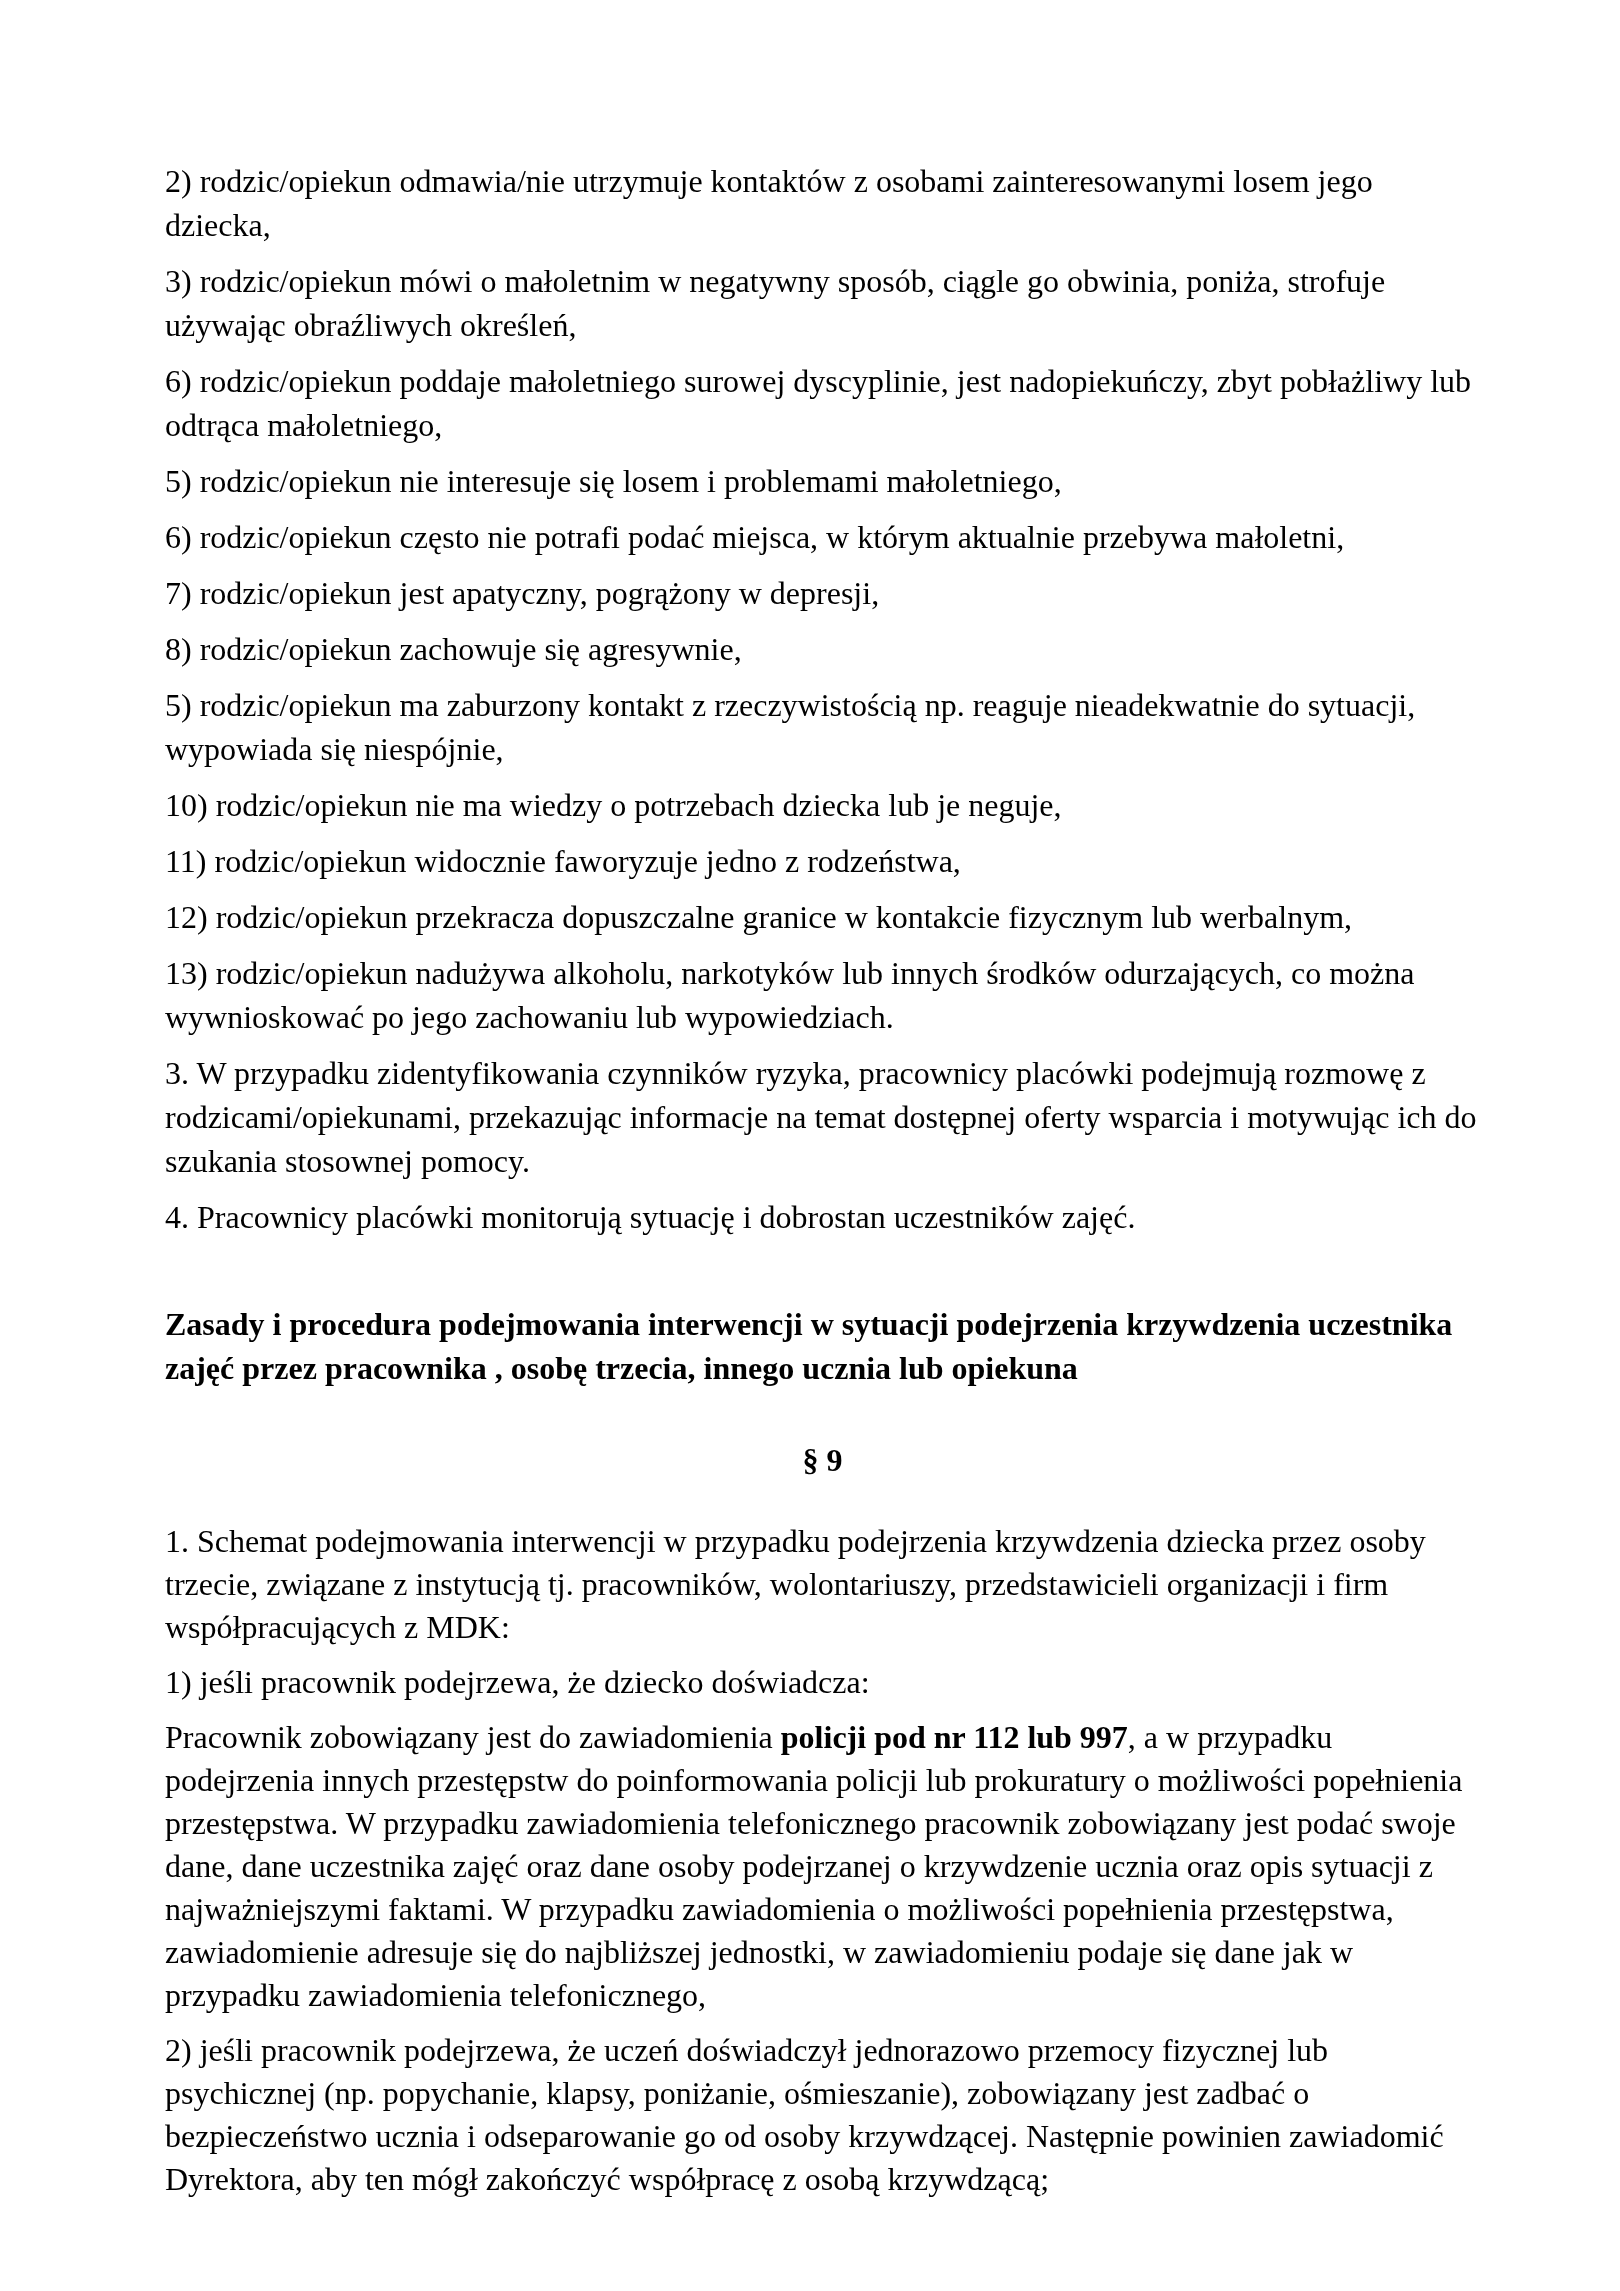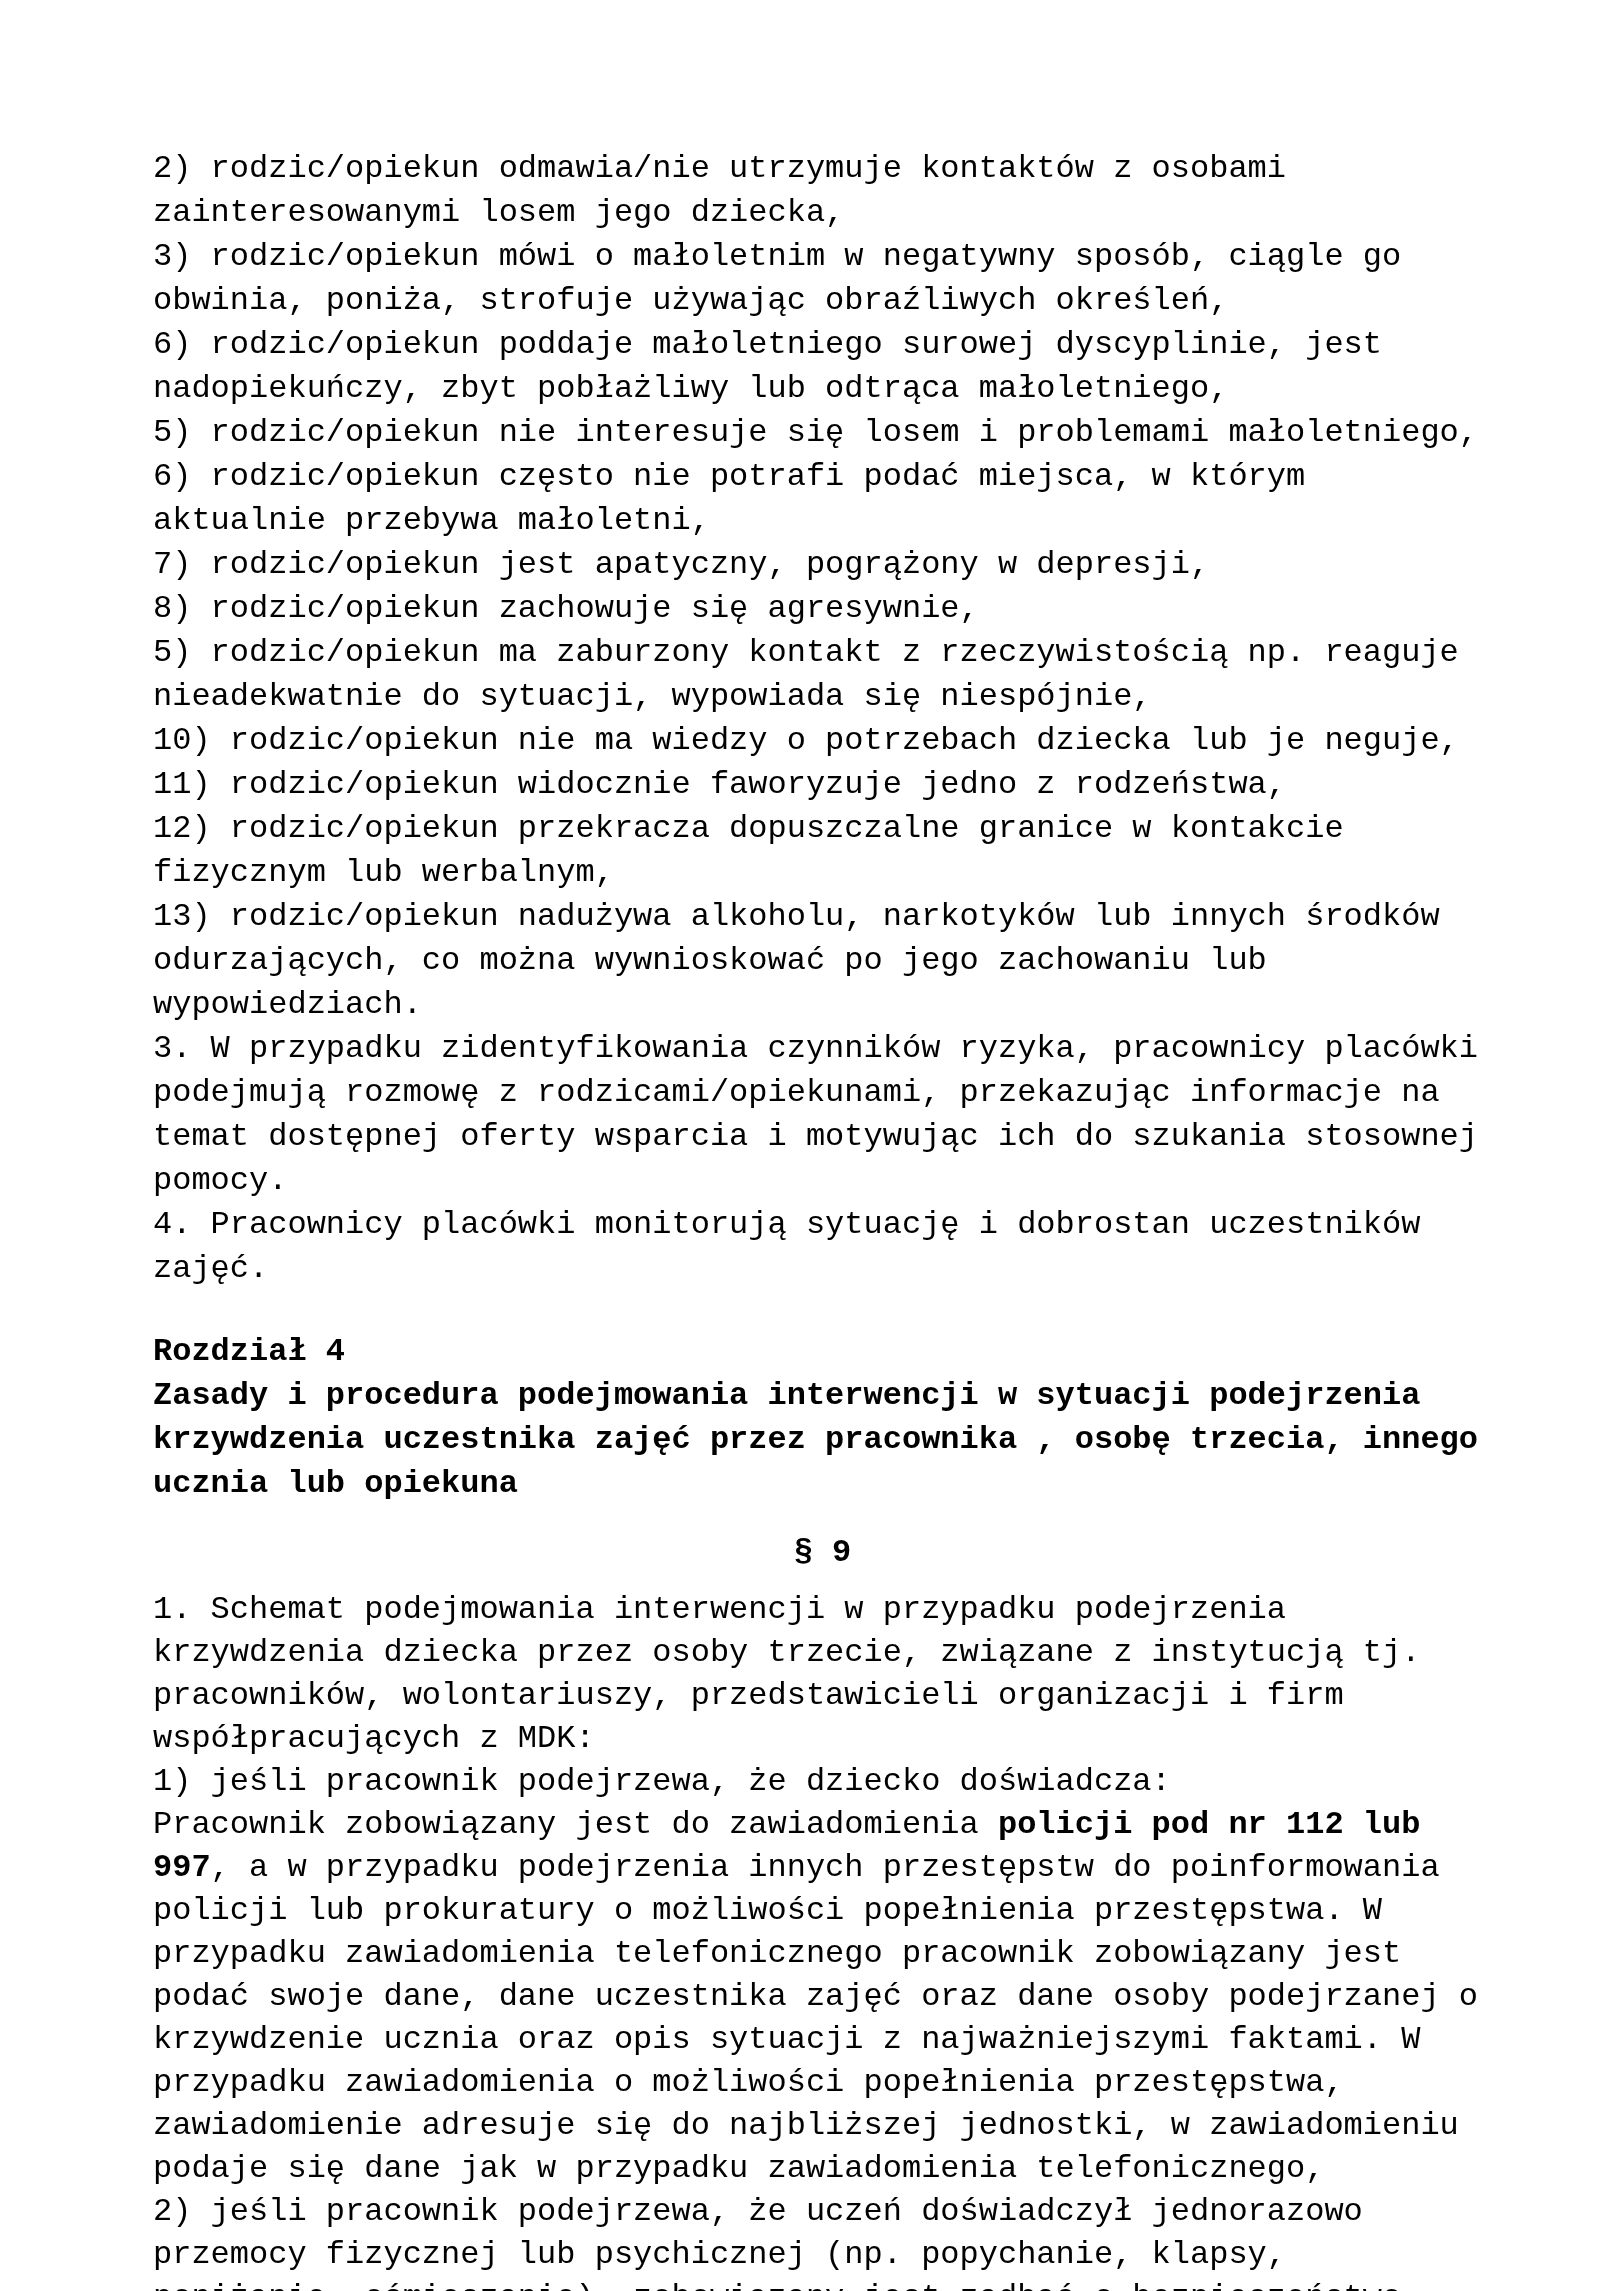--- a/index.html
+++ b/index.html
@@ -13,21 +13,21 @@
   .doc {
     position: absolute;
     left: 153px;
     top: 147px;
     width: 1339px;
     font-family: "Liberation Serif", "DejaVu Serif", serif;
     font-size: 32px;
     color: #000000;
     text-align: left;
   }
-  .para { margin: 0; line-height: 44px; font-weight: 400; font-family: Liberation Mono, monospace; }
+  .para { margin: 12px; line-height: 44px; font-weight: 400; }
   .para.lower { line-height: 43px; }
   .para.heading { font-weight: 700; }
   .para.section-mark { font-weight: 700; text-align: center; }
   .spacer { width: 100%; }
   .spacer.large  { height: 39px; }
   .spacer.medium { height: 24.5px; }
   .spacer.small  { height: 14.7px; }
   b { font-weight: 700; }
 </style>
 </head>
@@ -42,21 +42,20 @@
     <p class="para"><span>7) rodzic/opiekun jest apatyczny, pogrążony w depresji,</span></p>
     <p class="para"><span>8) rodzic/opiekun zachowuje się agresywnie,</span></p>
     <p class="para"><span>5) rodzic/opiekun ma zaburzony kontakt z rzeczywistością np. reaguje nieadekwatnie do sytuacji, wypowiada się niespójnie,</span></p>
     <p class="para"><span>10) rodzic/opiekun nie ma wiedzy o potrzebach dziecka lub je neguje,</span></p>
     <p class="para"><span>11) rodzic/opiekun widocznie faworyzuje jedno z rodzeństwa,</span></p>
     <p class="para"><span>12) rodzic/opiekun przekracza dopuszczalne granice w kontakcie fizycznym lub werbalnym,</span></p>
     <p class="para"><span>13) rodzic/opiekun nadużywa alkoholu, narkotyków lub innych środków odurzających, co można wywnioskować po jego zachowaniu lub wypowiedziach.</span></p>
     <p class="para"><span>3. W przypadku zidentyfikowania czynników ryzyka, pracownicy placówki podejmują rozmowę z rodzicami/opiekunami, przekazując informacje na temat dostępnej oferty wsparcia i motywując ich do szukania stosownej pomocy.</span></p>
     <p class="para"><span>4. Pracownicy placówki monitorują sytuację i dobrostan uczestników zajęć.</span></p>
     <div class="spacer large"></div>
-    <p class="para heading"><b>Rozdział 4</b></p>
     <p class="para heading"><b>Zasady i procedura podejmowania interwencji w sytuacji podejrzenia krzywdzenia uczestnika zajęć przez pracownika , osobę trzecia, innego ucznia lub opiekuna</b></p>
     <div class="spacer medium"></div>
     <p class="para section-mark lower"><b>§ 9</b></p>
     <div class="spacer small"></div>
     <p class="para lower"><span>1. Schemat podejmowania interwencji w przypadku podejrzenia krzywdzenia dziecka przez osoby trzecie, związane z instytucją tj. pracowników, wolontariuszy, przedstawicieli organizacji i firm współpracujących z MDK:</span></p>
     <p class="para lower"><span>1) jeśli pracownik podejrzewa, że dziecko doświadcza:</span></p>
     <p class="para lower"><span>Pracownik zobowiązany jest do zawiadomienia </span><b>policji pod nr 112 lub 997</b><span>, a w przypadku podejrzenia innych przestępstw do poinformowania policji lub prokuratury o możliwości popełnienia przestępstwa. W przypadku zawiadomienia telefonicznego pracownik zobowiązany jest podać swoje dane, dane uczestnika zajęć oraz dane osoby podejrzanej o krzywdzenie ucznia oraz opis sytuacji z najważniejszymi faktami. W przypadku zawiadomienia o możliwości popełnienia przestępstwa, zawiadomienie adresuje się do najbliższej jednostki, w zawiadomieniu podaje się dane jak w przypadku zawiadomienia telefonicznego,</span></p>
     <p class="para lower"><span>2) jeśli pracownik podejrzewa, że uczeń doświadczył jednorazowo przemocy fizycznej lub psychicznej (np. popychanie, klapsy, poniżanie, ośmieszanie), zobowiązany jest zadbać o bezpieczeństwo ucznia i odseparowanie go od osoby krzywdzącej. Następnie powinien zawiadomić Dyrektora, aby ten mógł zakończyć współpracę z osobą krzywdzącą;</span></p>
   </div>
 

